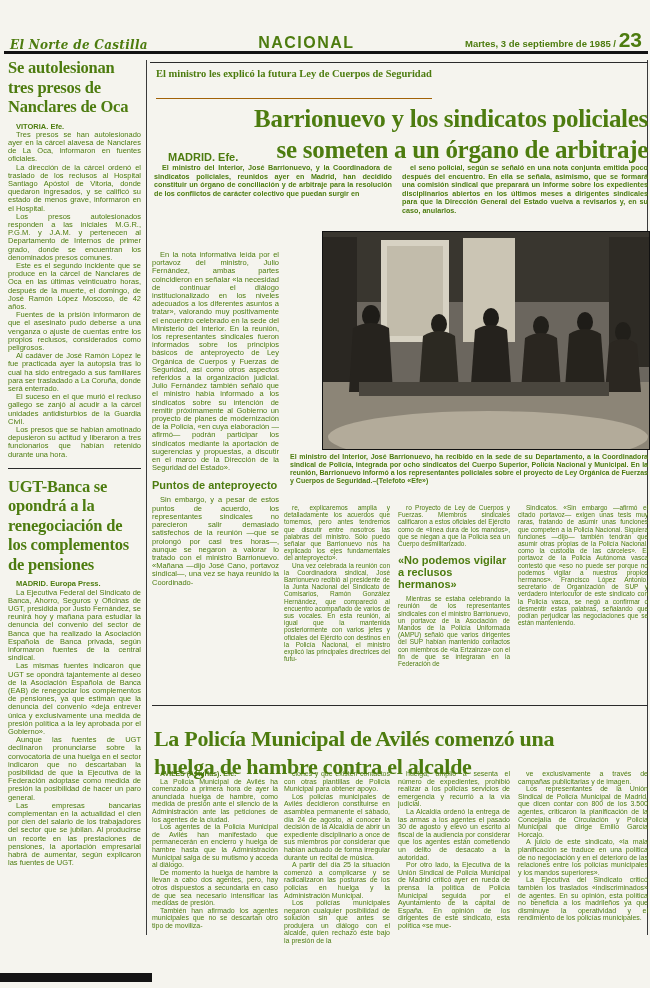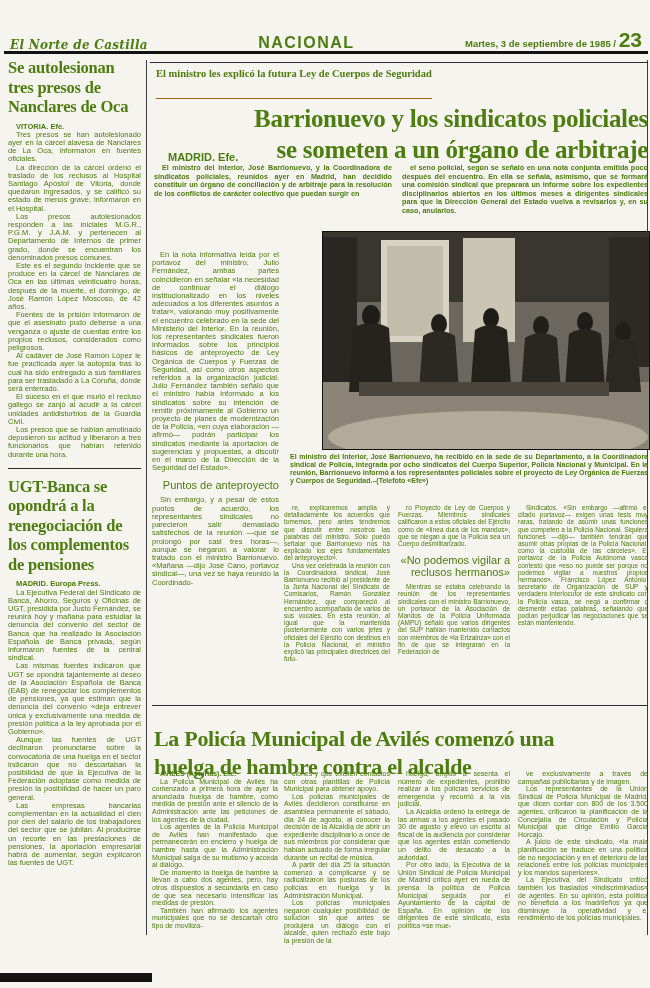--- a/index.html
+++ b/index.html
@@ -30,21 +30,21 @@
           font-weight:bold;font-size:25px;line-height:31px;letter-spacing:-.3px;text-align:right;}
   .main-byline{position:absolute;left:168px;top:151px;font-size:11px;font-weight:bold;}
   .lead{position:absolute;top:164px;font-weight:bold;font-size:7.2px;line-height:8.6px;text-align:justify;}
   .lead1{left:154px;width:238px;}
   .lead2{left:402px;width:246px;}
   .mcol1{position:absolute;left:152px;top:251px;width:127px;height:450px;overflow:hidden;font-size:7.5px;line-height:8.2px;}
   .mcol{position:absolute;top:504px;height:198px;overflow:hidden;font-size:6.5px;line-height:7.2px;}
   .mcol2{left:284px;width:106px;}
   .mcol3{left:398px;width:112px;}
   .mcol4{left:518px;width:130px;}
-  .subhead{font-size:11px;line-height:12px;font-weight:normal;margin:7px 0 5px 0;text-indent:0;text-align:right;}
+  .subhead{font-size:11px;line-height:12px;font-weight:bold;margin:7px 0 5px 0;text-indent:0;text-align:left;}
   
   .photo{position:absolute;left:322px;top:231px;width:326px;height:217px;border:1px solid #111;background:#6b665e;overflow:hidden;}
   .caption{position:absolute;left:290px;top:453px;width:358px;font-size:7px;line-height:8px;font-weight:bold;text-align:justify;}
   
   .av-rule{left:152px;top:705px;width:496px;}
   .av-headline{position:absolute;left:154px;top:710px;width:494px;font-family:"Liberation Serif",serif;
           font-weight:bold;font-size:22px;line-height:28px;letter-spacing:-.3px;}
   .acol{position:absolute;top:770px;height:216px;overflow:hidden;font-size:7px;line-height:7.6px;}
   .acol1{left:152px;width:126px;}
   .acol2{left:284px;width:106px;}

